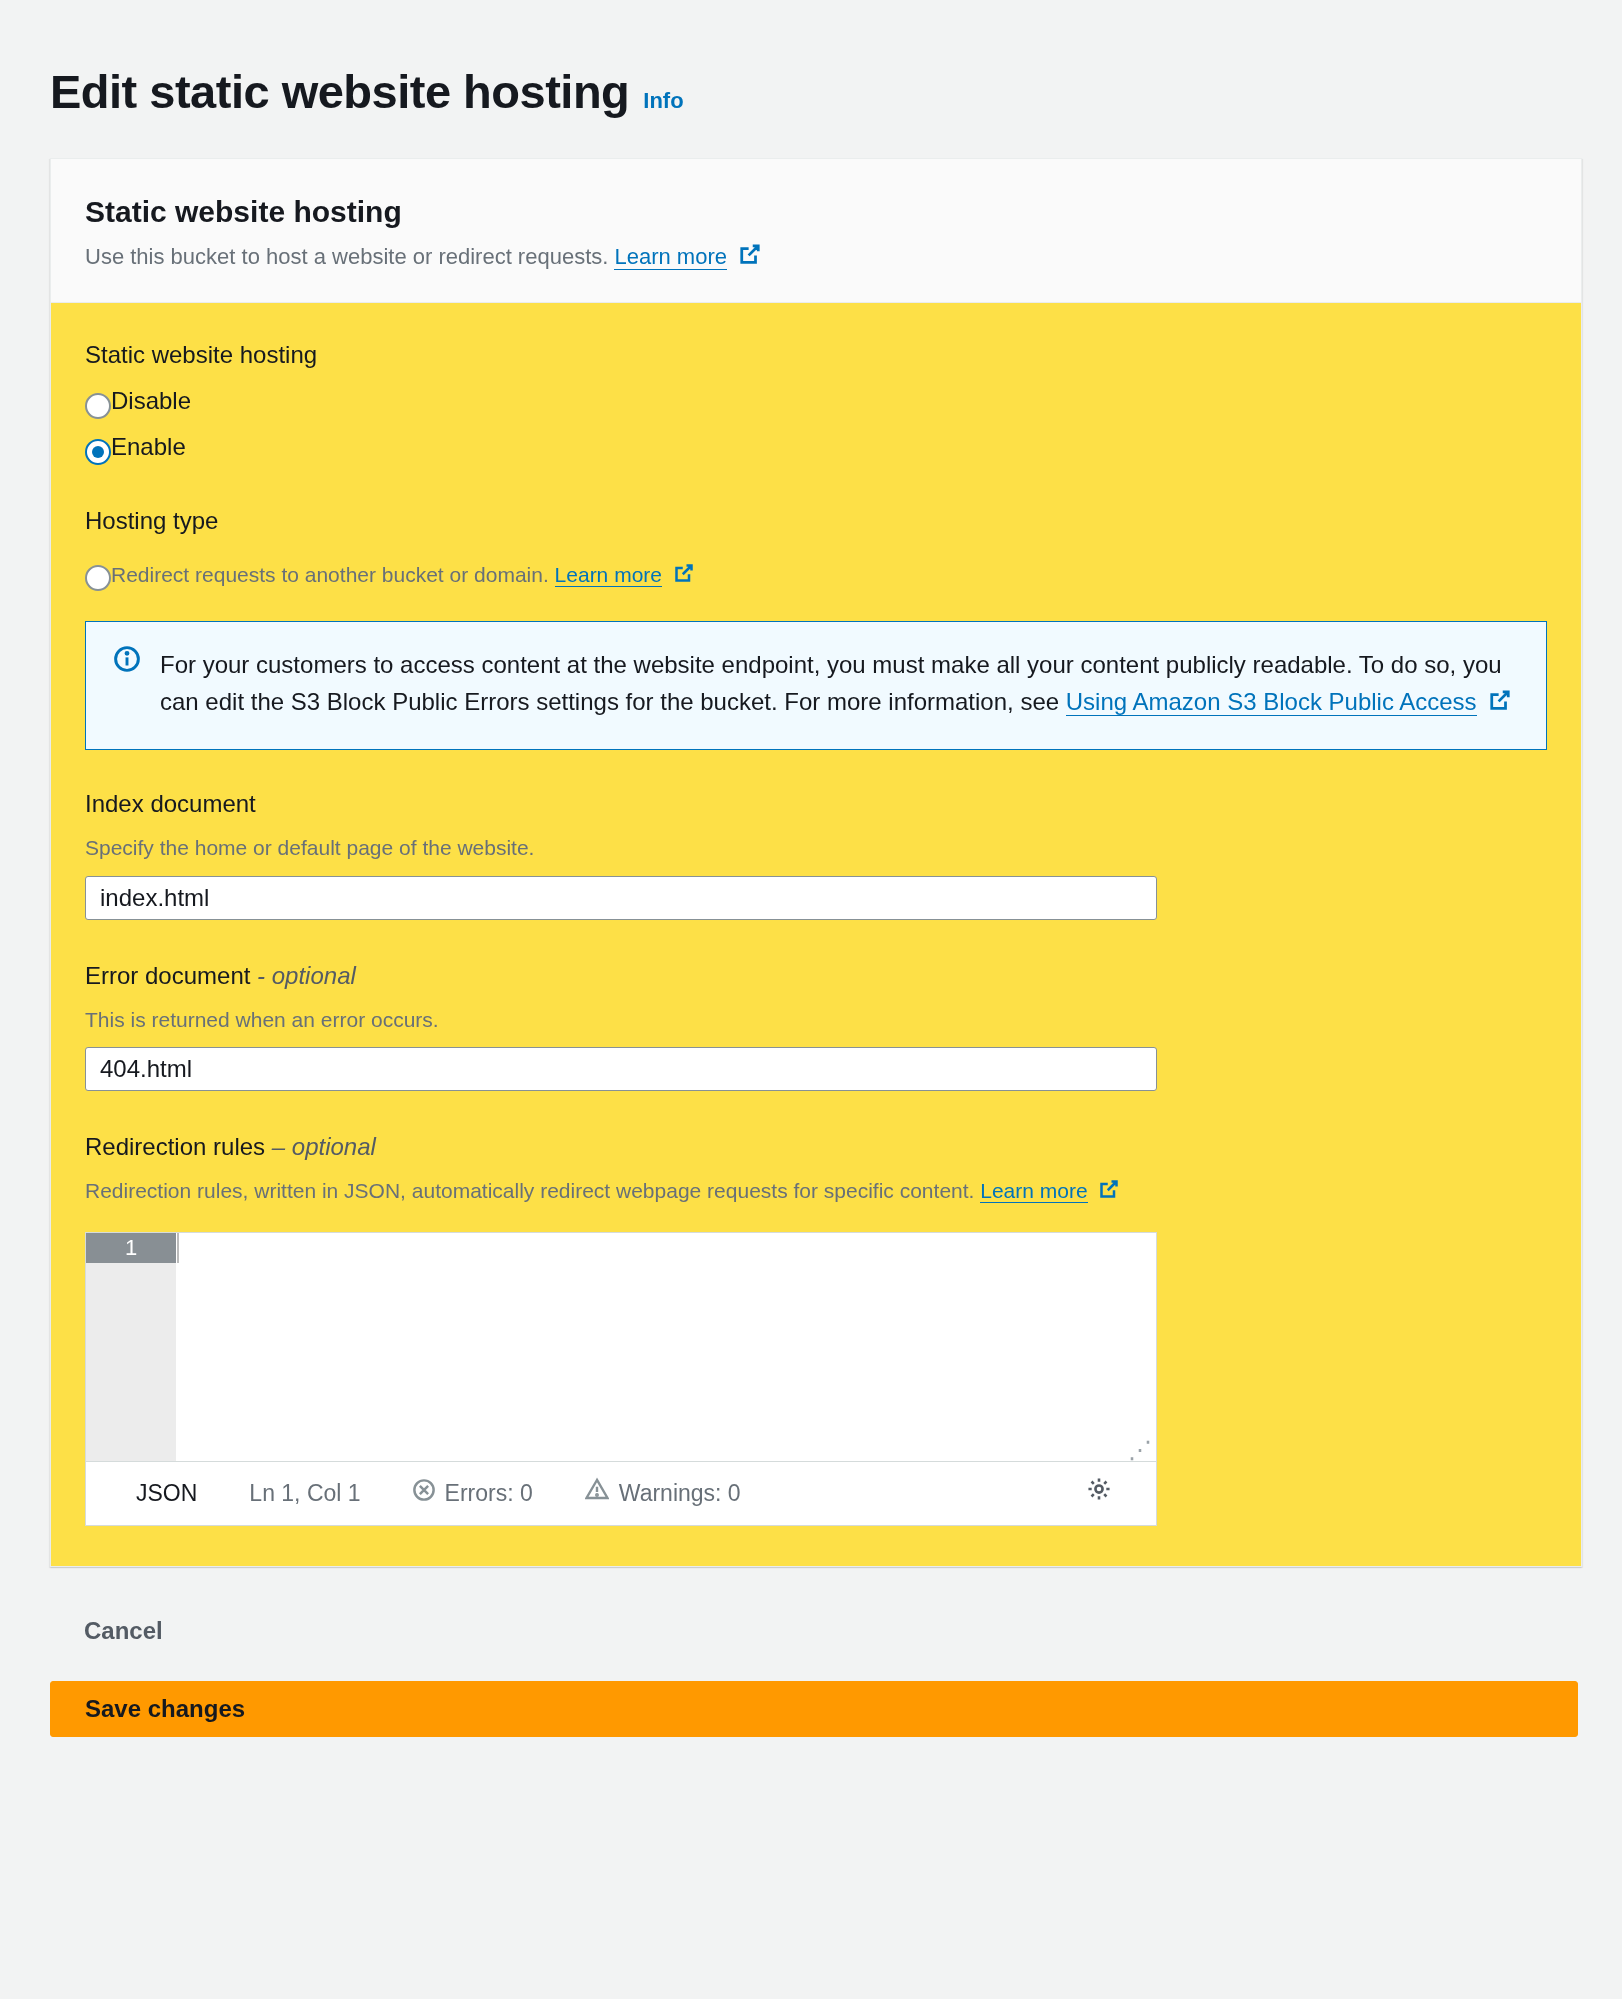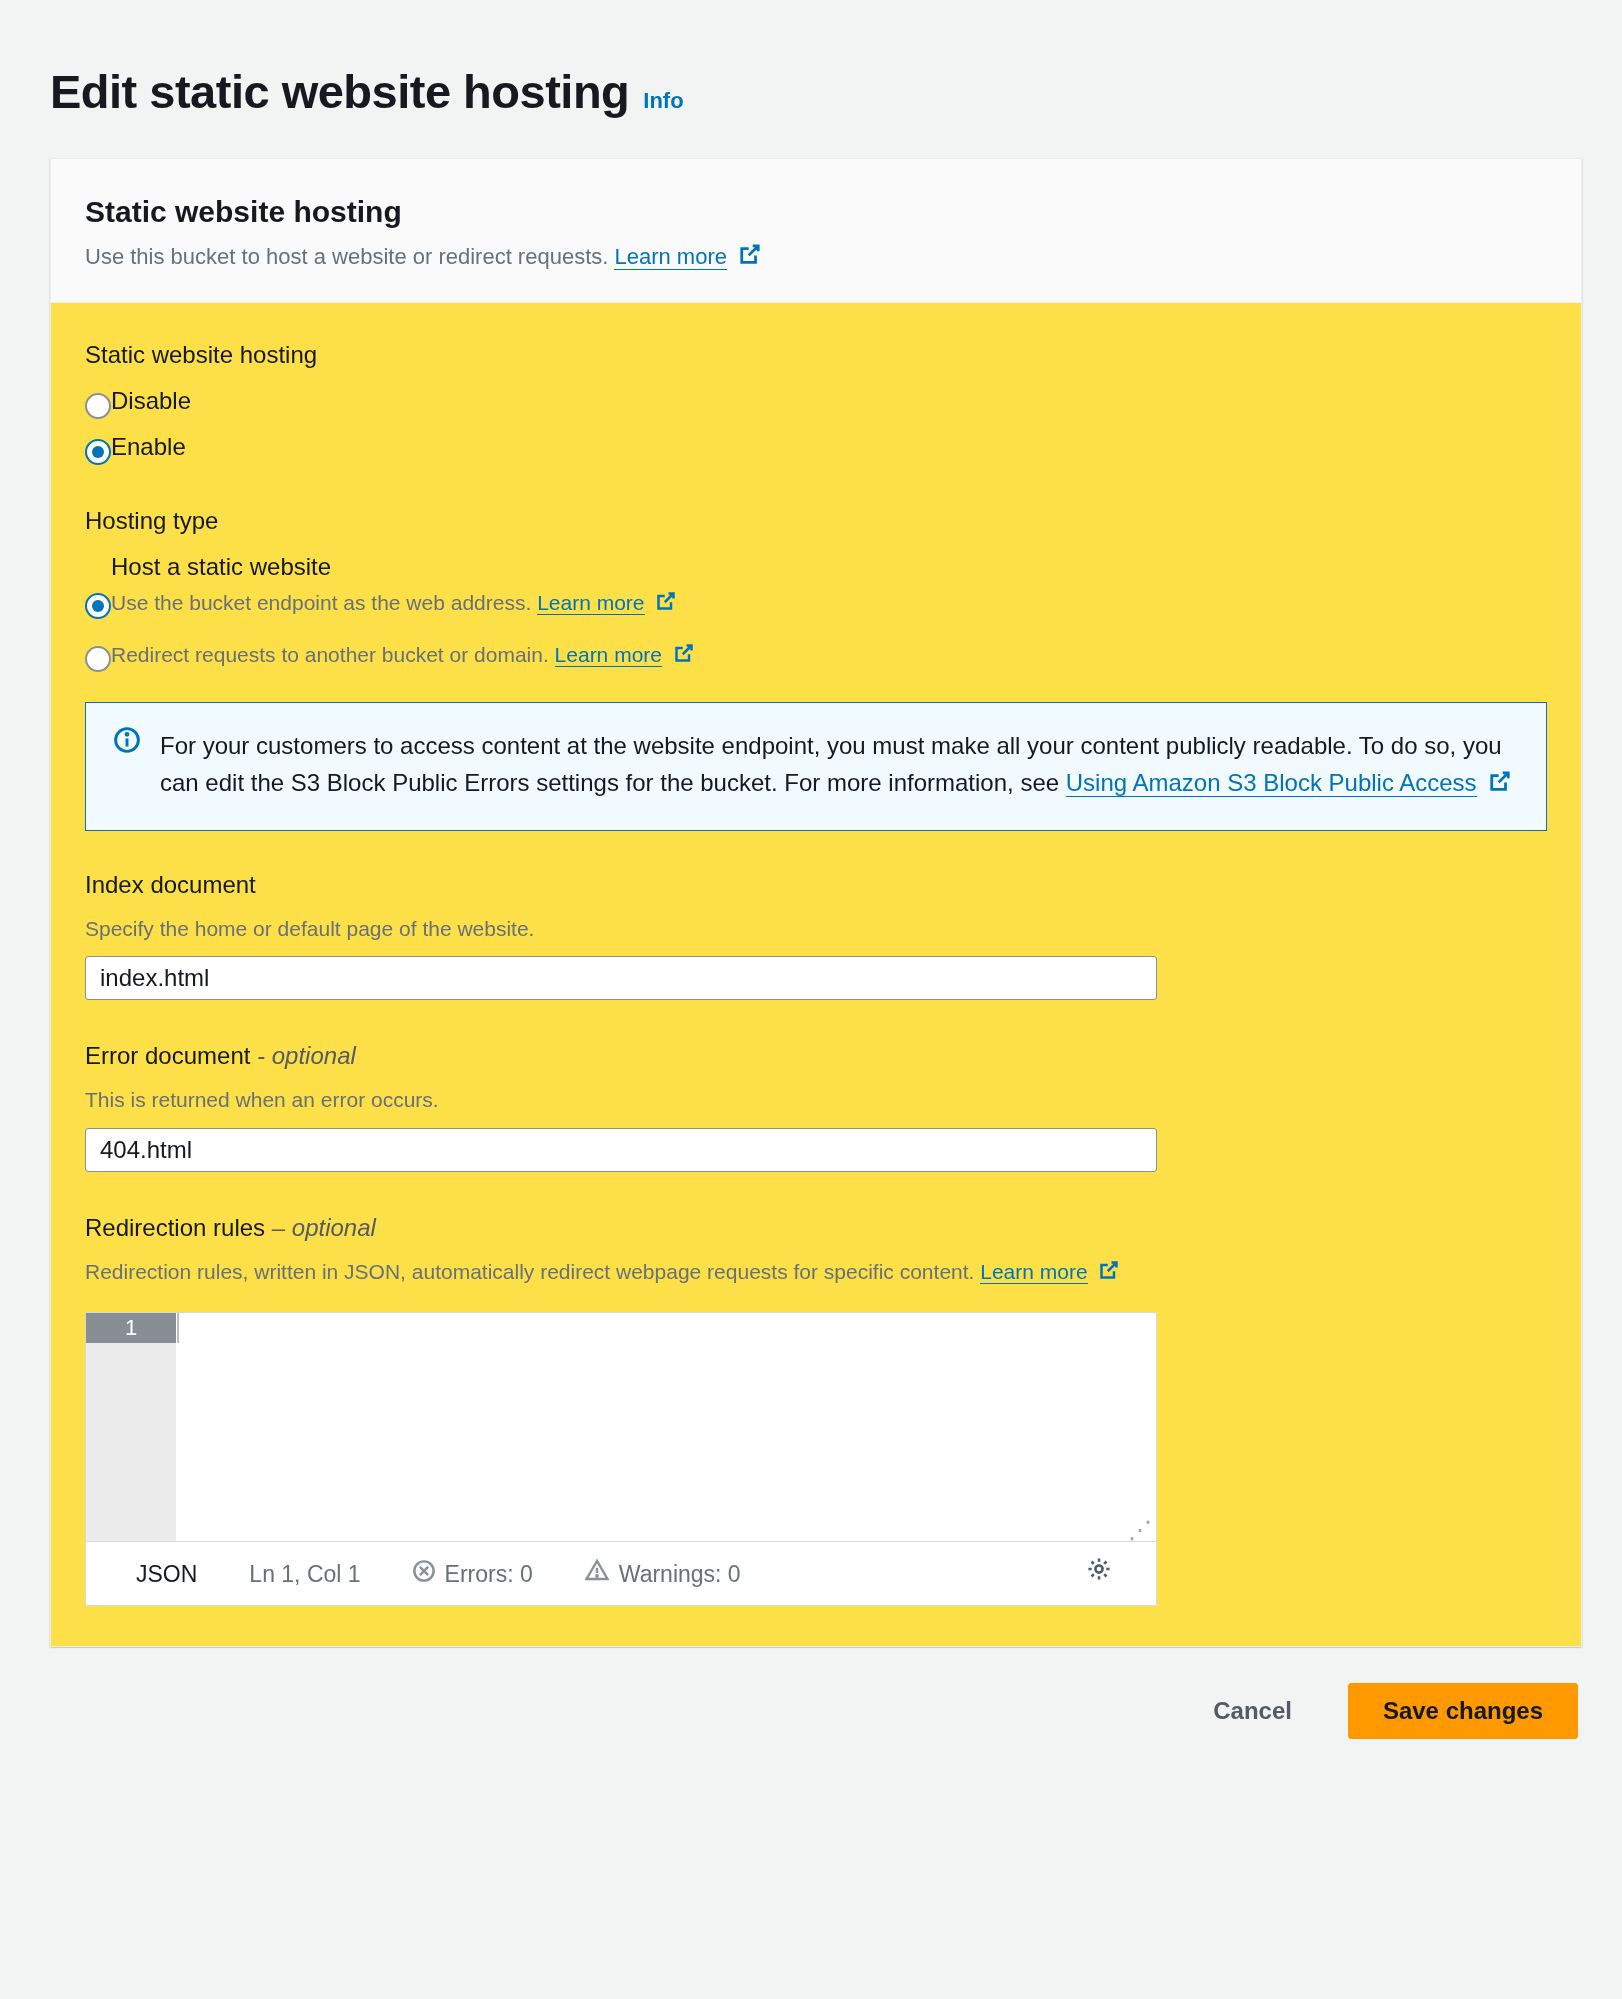--- a/index.html
+++ b/index.html
@@ -90,20 +90,21 @@
       display:flex; align-items:center; gap: 52px; padding: 0 44px 0 50px;
       color:#687078; font-size:23px;
     }
     .code-status .stat { display:flex; align-items:center; gap:10px; }
     .code-status .gear { margin-left:auto; color:#545b64; cursor:pointer;}
     .code-status .json-lbl { color:#16191f; font-weight:500;}
 
     .footer-actions {
       display:flex; justify-content:flex-end; gap: 22px; margin-top: 36px;
       padding-right: 4px;
+      flex-direction: column;
     }
     .btn { height: 56px; padding: 0 34px; font-size: 24px; font-weight:700; border-radius:3px; cursor:pointer; display:inline-flex; align-items:center;}
     .btn-cancel { background: transparent; border: none; color:#545b64; }
     .btn-primary { background:#ff9900; border:1px solid #ff9900; color:#16191f; }
   </style>
 </head>
 <body>
 
 <div class="page-title-row">
   <h1 class="page-title">Edit static website hosting</h1>
@@ -142,37 +143,20 @@
           </span>
         <div class="radio-texts">
             <div class="radio-label">Enable</div>
           </div>
       </div>
     </div>
 
     <div class="field-block" style="margin-bottom:0;">
       <div class="field-label">Hosting type</div>
 
-      <div class="radio-row">
-        <span class="radio-outer checked">
-            <span class="radio-inner"></span>
-          </span>
-        <div class="radio-texts">
-          <div class="radio-label">Host a static website</div>
-          <div class="radio-help">
-            <span>Use the bucket endpoint as the web address.</span>
-            <a class="inline-link">Learn more</a>
-            <span class="ext-icon">
-              <svg width="20" height="20" viewBox="0 0 16 16" fill="none" stroke="#0073bb" stroke-width="2">
-                  <path d="M10 2h4v4M14 2L7 9M12 9v5H2V4h5"></path>
-                </svg>
-            </span>
-          </div>
-        </div>
-      </div>
 
       <div class="radio-row" style="margin-top:18px;">
         <span class="radio-outer"></span>
         <div class="radio-texts">
           <div class="radio-help">
             <span>Redirect requests to another bucket or domain.</span>
             <a class="inline-link">Learn more</a>
             <span class="ext-icon">
               <svg width="20" height="20" viewBox="0 0 16 16" fill="none" stroke="#0073bb" stroke-width="2">
                   <path d="M10 2h4v4M14 2L7 9M12 9v5H2V4h5"></path>

